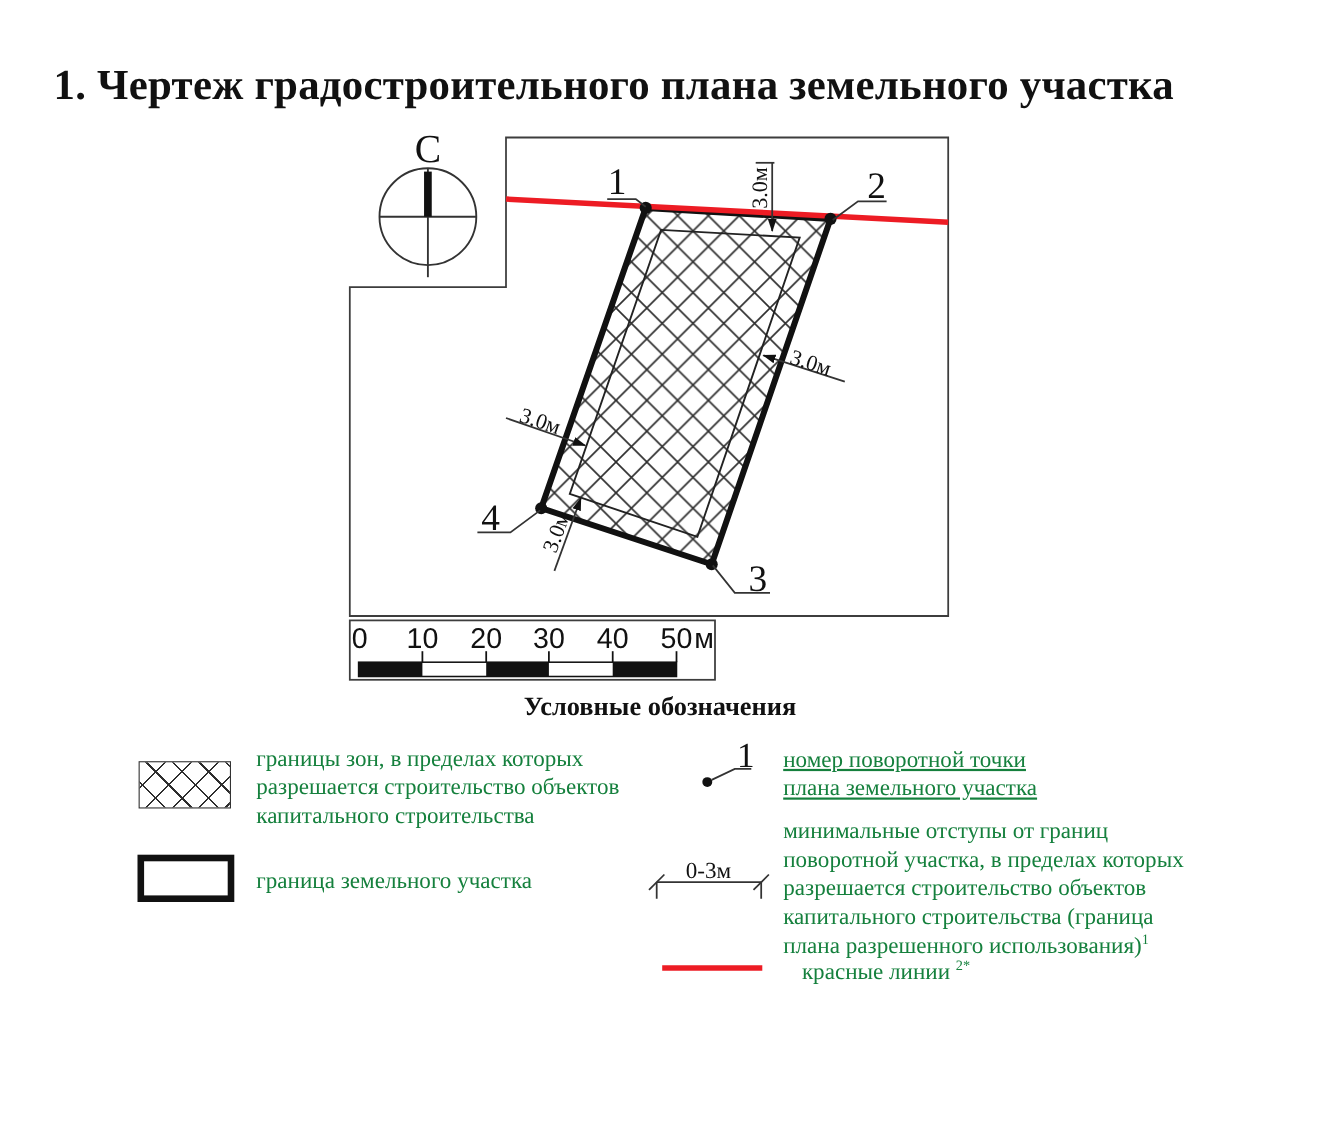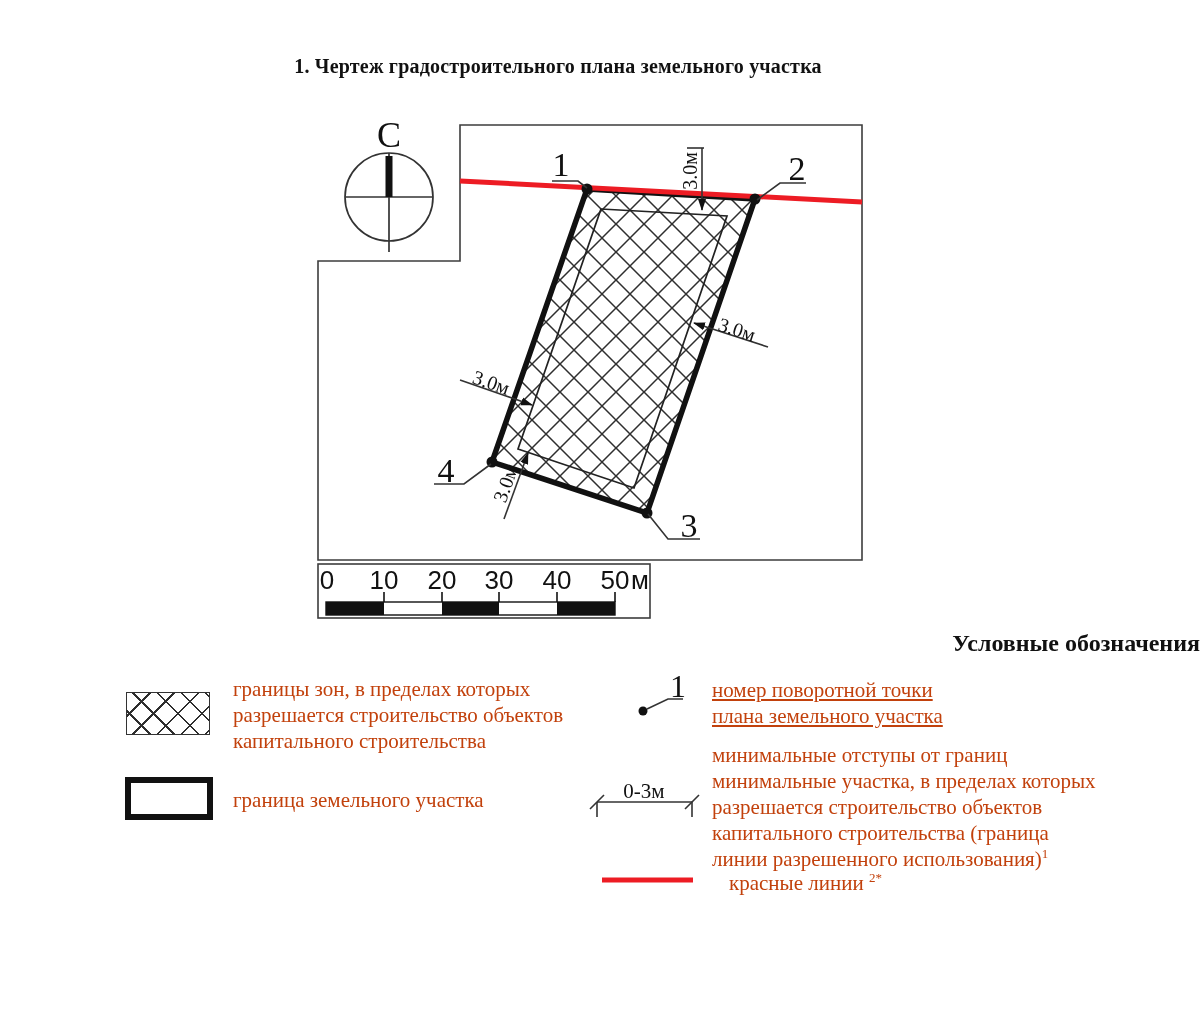--- a/index.html
+++ b/index.html
@@ -1,29 +1,29 @@
 <!DOCTYPE html>
 <html><head>
 <meta charset="utf-8">
 <style>
   html,body{margin:0;padding:0;background:#fff;}
   .page{position:relative;width:1200px;height:1024px;background:#ffffff;overflow:hidden;
         font-family:"Liberation Serif",serif;color:#111;}
   .title{position:absolute;left:0;top:55px;width:1116px;text-align:center;
-         font-size:20px;font-weight:bold;letter-spacing:0.2px;}
+         font-size:39px;font-weight:bold;letter-spacing:0.2px;}
   .map-svg{position:absolute;left:0;top:0;}
   .ts{font-family:"Liberation Serif",serif;fill:#111;}
   .tsans{font-family:"Liberation Sans",sans-serif;fill:#111;}
   .north{font-size:36px;}
   .digit{font-size:34px;}
   .dim{font-size:20px;}
   .scalenum{font-size:26px;}
-  .legend-heading{position:absolute;left:0;top:630px;width:1200px;text-align:right;
+  .legend-heading{position:absolute;left:0;top:630px;width:1200px;text-align:center;
                   font-size:24px;font-weight:bold;}
-  .leg-text{position:absolute;font-size:21px;line-height:26px;color:#c2410c;}
+  .leg-text{position:absolute;font-size:21px;line-height:26px;color:#15803d;}
   .leg-text sup{font-size:13px;line-height:0;}
   .swatch-hatch{position:absolute;left:126px;top:692px;width:84px;height:43px;
       border:1.6px solid #333;box-sizing:border-box;background-color:#fff;
       background-image:
         repeating-linear-gradient(45deg,transparent 0,transparent 15.5px,#2e2e2e 15.5px,#2e2e2e 17px),
         repeating-linear-gradient(135deg,transparent 0,transparent 15.5px,#2e2e2e 15.5px,#2e2e2e 17px);}
   .swatch-border{position:absolute;left:125px;top:777px;width:88px;height:43px;
       border:6px solid #111;box-sizing:border-box;background:#fff;}
   .sym-svg{position:absolute;}
 </style>
@@ -139,24 +139,24 @@
   <svg class="sym-svg" style="left:583px;top:773px;" width="130" height="55" viewBox="0 0 130 55">
     <line x1="14" y1="29" x2="109" y2="29" stroke="#333" stroke-width="1.6"></line>
     <line x1="14" y1="29" x2="14" y2="44" stroke="#333" stroke-width="1.6"></line>
     <line x1="109" y1="29" x2="109" y2="44" stroke="#333" stroke-width="1.6"></line>
     <line x1="7" y1="36" x2="21" y2="22" stroke="#333" stroke-width="1.6"></line>
     <line x1="102" y1="36" x2="116" y2="22" stroke="#333" stroke-width="1.6"></line>
     <text class="ts" style="font-size:21px;" x="61" y="25" text-anchor="middle">0-3м</text>
   </svg>
   <div class="leg-text" style="left:712px;top:742px;width:420px;">
     <div>минимальные отступы от границ</div>
-    <div>минимальные участка, в пределах которых</div>
+    <div>поворотной участка, в пределах которых</div>
     <div>разрешается строительство объектов</div>
     <div>капитального строительства (граница</div>
-    <div><span>линии разрешенного использования)</span><sup>1</sup></div>
+    <div><span>плана разрешенного использования)</span><sup>1</sup></div>
   </div>
 
   <svg class="sym-svg" style="left:598px;top:874px;" width="100" height="12" viewBox="0 0 100 12">
     <line x1="4" y1="6" x2="95" y2="6" stroke="#ed1c24" stroke-width="5"></line>
   </svg>
   <div class="leg-text" style="left:712px;top:870px;width:400px;margin-left:17px;">
     <div><span>красные линии</span>&nbsp;<sup>2*</sup></div>
   </div>
 
 </div>

